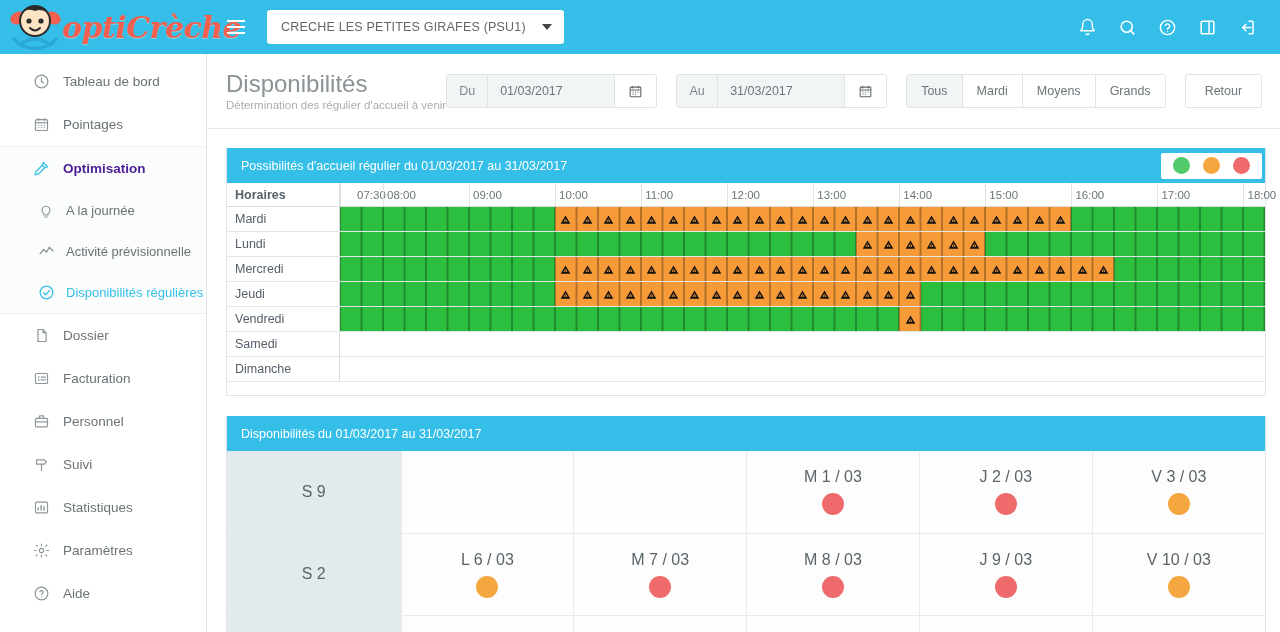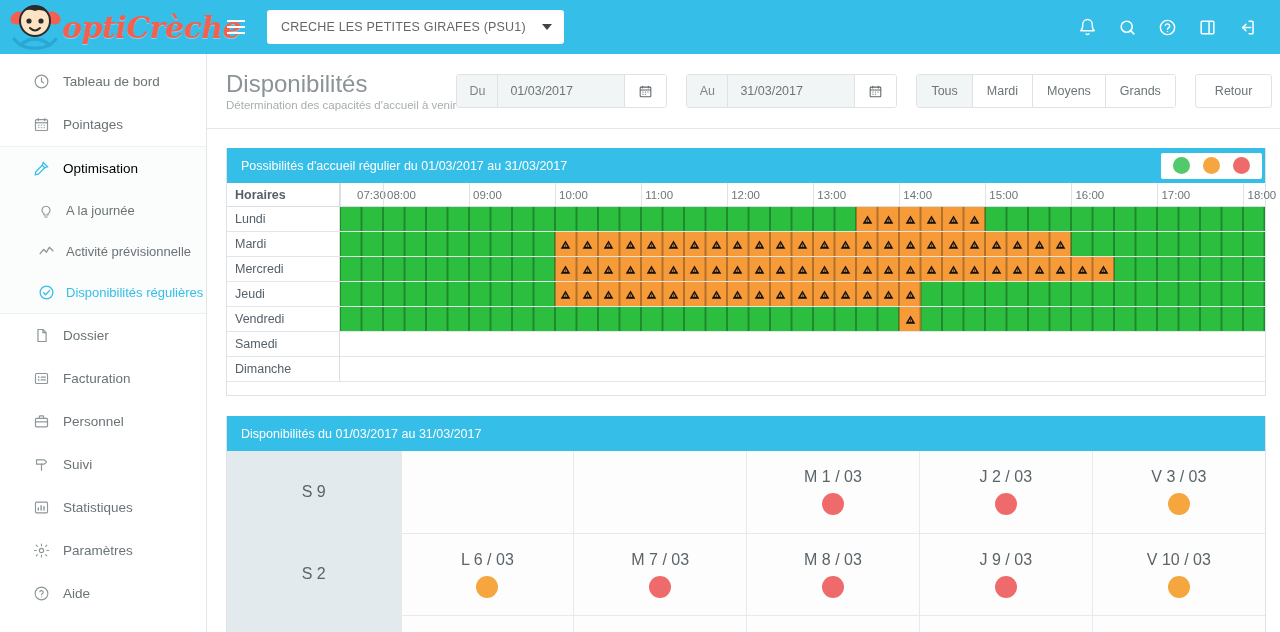--- a/index.html
+++ b/index.html
@@ -95,21 +95,21 @@
     font-size: 13.5px;
     cursor: pointer;
     white-space: nowrap;
   }
   .nav-item .nicon {
     width: 22px; height: 22px; flex: 0 0 22px;
     margin-right: 11px;
     display: flex; align-items: center; justify-content: center;
     color: #8d9699;
   }
-  .nav-item.active { color: #000000; }
+  .nav-item.active { color: #4c1d95; font-weight: bold; }
   .nav-item.active .nicon { color: #35bfe8; }
   .nav-group {
     background: #fbfcfc;
     border-top: 1px solid #eef1f2;
     border-bottom: 1px solid #eef1f2;
   }
   .nav-sub {
     display: flex; align-items: center;
     height: 41px;
     padding-left: 36px;
@@ -540,21 +540,21 @@
     </span>
     <span>Aide</span>
   </div>
 </div>
 
 <div class="content">
 
   <div class="page-head">
     <div class="page-titles">
       <div class="page-title">Disponibilités</div>
-      <div class="page-sub">Détermination des capacités d'accueil à venir</div>
+      <div class="page-sub">Détermination des régulier d'accueil à venir</div>
     </div>
 
     <div class="head-tools">
 
       <div class="datefield">
         <div class="dlabel">Du</div>
         <div class="dval">01/03/2017</div>
         <div class="dbtn">
           <svg width="15" height="15" viewBox="0 0 24 24" fill="none" stroke="currentColor" stroke-width="1.7">
             <rect x="3.5" y="5" width="17" height="15.5" rx="1.5"></rect>
@@ -614,20 +614,220 @@
               <div class="tl-tick" style="left: 51.1628%;">13:00</div>
               <div class="tl-tick" style="left: 60.4651%;">14:00</div>
               <div class="tl-tick" style="left: 69.7674%; text-align: right;">15:00</div>
               <div class="tl-tick" style="left: 79.0698%;">16:00</div>
               <div class="tl-tick" style="left: 88.3721%;">17:00</div>
               <div class="tl-tick" style="left: 97.6744%;">18:00</div>
             </div>
         </div>
         <div id="tl-body">
             <div class="tl-row">
+              <div class="tl-rowname">Mardi</div>
+              <div class="tl-cells">
+                <div class="seg-green" style="left: 0%; width: 100%; background: rgb(44, 190, 63);"></div>
+                <div class="seg-orange" style="left: 23.2558%; width: 55.814%; background: rgb(247, 154, 56);"></div>
+                <div class="warn" style="left: 23.2558%; width: 2.32558%;">
+                  <svg width="11" height="11" viewBox="0 0 24 24">
+                    <path d="M12 3 L22.5 21 H1.5 Z" fill="#111"></path>
+                    <path d="M12 9 L16.3 17 H7.7 Z" fill="#f79a38"></path>
+                    <rect x="11.2" y="11.5" width="1.6" height="3.3" fill="#111"></rect>
+                    <rect x="11.2" y="15.4" width="1.6" height="1.5" fill="#111"></rect>
+                  </svg>
+                </div>
+                <div class="warn" style="left: 25.5814%; width: 2.32558%;">
+                  <svg width="11" height="11" viewBox="0 0 24 24">
+                    <path d="M12 3 L22.5 21 H1.5 Z" fill="#111"></path>
+                    <path d="M12 9 L16.3 17 H7.7 Z" fill="#f79a38"></path>
+                    <rect x="11.2" y="11.5" width="1.6" height="3.3" fill="#111"></rect>
+                    <rect x="11.2" y="15.4" width="1.6" height="1.5" fill="#111"></rect>
+                  </svg>
+                </div>
+                <div class="warn" style="left: 27.907%; width: 2.32558%;">
+                  <svg width="11" height="11" viewBox="0 0 24 24">
+                    <path d="M12 3 L22.5 21 H1.5 Z" fill="#111"></path>
+                    <path d="M12 9 L16.3 17 H7.7 Z" fill="#f79a38"></path>
+                    <rect x="11.2" y="11.5" width="1.6" height="3.3" fill="#111"></rect>
+                    <rect x="11.2" y="15.4" width="1.6" height="1.5" fill="#111"></rect>
+                  </svg>
+                </div>
+                <div class="warn" style="left: 30.2326%; width: 2.32558%;">
+                  <svg width="11" height="11" viewBox="0 0 24 24">
+                    <path d="M12 3 L22.5 21 H1.5 Z" fill="#111"></path>
+                    <path d="M12 9 L16.3 17 H7.7 Z" fill="#f79a38"></path>
+                    <rect x="11.2" y="11.5" width="1.6" height="3.3" fill="#111"></rect>
+                    <rect x="11.2" y="15.4" width="1.6" height="1.5" fill="#111"></rect>
+                  </svg>
+                </div>
+                <div class="warn" style="left: 32.5581%; width: 2.32558%;">
+                  <svg width="11" height="11" viewBox="0 0 24 24">
+                    <path d="M12 3 L22.5 21 H1.5 Z" fill="#111"></path>
+                    <path d="M12 9 L16.3 17 H7.7 Z" fill="#f79a38"></path>
+                    <rect x="11.2" y="11.5" width="1.6" height="3.3" fill="#111"></rect>
+                    <rect x="11.2" y="15.4" width="1.6" height="1.5" fill="#111"></rect>
+                  </svg>
+                </div>
+                <div class="warn" style="left: 34.8837%; width: 2.32558%;">
+                  <svg width="11" height="11" viewBox="0 0 24 24">
+                    <path d="M12 3 L22.5 21 H1.5 Z" fill="#111"></path>
+                    <path d="M12 9 L16.3 17 H7.7 Z" fill="#f79a38"></path>
+                    <rect x="11.2" y="11.5" width="1.6" height="3.3" fill="#111"></rect>
+                    <rect x="11.2" y="15.4" width="1.6" height="1.5" fill="#111"></rect>
+                  </svg>
+                </div>
+                <div class="warn" style="left: 37.2093%; width: 2.32558%;">
+                  <svg width="11" height="11" viewBox="0 0 24 24">
+                    <path d="M12 3 L22.5 21 H1.5 Z" fill="#111"></path>
+                    <path d="M12 9 L16.3 17 H7.7 Z" fill="#f79a38"></path>
+                    <rect x="11.2" y="11.5" width="1.6" height="3.3" fill="#111"></rect>
+                    <rect x="11.2" y="15.4" width="1.6" height="1.5" fill="#111"></rect>
+                  </svg>
+                </div>
+                <div class="warn" style="left: 39.5349%; width: 2.32558%;">
+                  <svg width="11" height="11" viewBox="0 0 24 24">
+                    <path d="M12 3 L22.5 21 H1.5 Z" fill="#111"></path>
+                    <path d="M12 9 L16.3 17 H7.7 Z" fill="#f79a38"></path>
+                    <rect x="11.2" y="11.5" width="1.6" height="3.3" fill="#111"></rect>
+                    <rect x="11.2" y="15.4" width="1.6" height="1.5" fill="#111"></rect>
+                  </svg>
+                </div>
+                <div class="warn" style="left: 41.8605%; width: 2.32558%;">
+                  <svg width="11" height="11" viewBox="0 0 24 24">
+                    <path d="M12 3 L22.5 21 H1.5 Z" fill="#111"></path>
+                    <path d="M12 9 L16.3 17 H7.7 Z" fill="#f79a38"></path>
+                    <rect x="11.2" y="11.5" width="1.6" height="3.3" fill="#111"></rect>
+                    <rect x="11.2" y="15.4" width="1.6" height="1.5" fill="#111"></rect>
+                  </svg>
+                </div>
+                <div class="warn" style="left: 44.186%; width: 2.32558%;">
+                  <svg width="11" height="11" viewBox="0 0 24 24">
+                    <path d="M12 3 L22.5 21 H1.5 Z" fill="#111"></path>
+                    <path d="M12 9 L16.3 17 H7.7 Z" fill="#f79a38"></path>
+                    <rect x="11.2" y="11.5" width="1.6" height="3.3" fill="#111"></rect>
+                    <rect x="11.2" y="15.4" width="1.6" height="1.5" fill="#111"></rect>
+                  </svg>
+                </div>
+                <div class="warn" style="left: 46.5116%; width: 2.32558%;">
+                  <svg width="11" height="11" viewBox="0 0 24 24">
+                    <path d="M12 3 L22.5 21 H1.5 Z" fill="#111"></path>
+                    <path d="M12 9 L16.3 17 H7.7 Z" fill="#f79a38"></path>
+                    <rect x="11.2" y="11.5" width="1.6" height="3.3" fill="#111"></rect>
+                    <rect x="11.2" y="15.4" width="1.6" height="1.5" fill="#111"></rect>
+                  </svg>
+                </div>
+                <div class="warn" style="left: 48.8372%; width: 2.32558%;">
+                  <svg width="11" height="11" viewBox="0 0 24 24">
+                    <path d="M12 3 L22.5 21 H1.5 Z" fill="#111"></path>
+                    <path d="M12 9 L16.3 17 H7.7 Z" fill="#f79a38"></path>
+                    <rect x="11.2" y="11.5" width="1.6" height="3.3" fill="#111"></rect>
+                    <rect x="11.2" y="15.4" width="1.6" height="1.5" fill="#111"></rect>
+                  </svg>
+                </div>
+                <div class="warn" style="left: 51.1628%; width: 2.32558%;">
+                  <svg width="11" height="11" viewBox="0 0 24 24">
+                    <path d="M12 3 L22.5 21 H1.5 Z" fill="#111"></path>
+                    <path d="M12 9 L16.3 17 H7.7 Z" fill="#f79a38"></path>
+                    <rect x="11.2" y="11.5" width="1.6" height="3.3" fill="#111"></rect>
+                    <rect x="11.2" y="15.4" width="1.6" height="1.5" fill="#111"></rect>
+                  </svg>
+                </div>
+                <div class="warn" style="left: 53.4884%; width: 2.32558%;">
+                  <svg width="11" height="11" viewBox="0 0 24 24">
+                    <path d="M12 3 L22.5 21 H1.5 Z" fill="#111"></path>
+                    <path d="M12 9 L16.3 17 H7.7 Z" fill="#f79a38"></path>
+                    <rect x="11.2" y="11.5" width="1.6" height="3.3" fill="#111"></rect>
+                    <rect x="11.2" y="15.4" width="1.6" height="1.5" fill="#111"></rect>
+                  </svg>
+                </div>
+                <div class="warn" style="left: 55.814%; width: 2.32558%;">
+                  <svg width="11" height="11" viewBox="0 0 24 24">
+                    <path d="M12 3 L22.5 21 H1.5 Z" fill="#111"></path>
+                    <path d="M12 9 L16.3 17 H7.7 Z" fill="#f79a38"></path>
+                    <rect x="11.2" y="11.5" width="1.6" height="3.3" fill="#111"></rect>
+                    <rect x="11.2" y="15.4" width="1.6" height="1.5" fill="#111"></rect>
+                  </svg>
+                </div>
+                <div class="warn" style="left: 58.1395%; width: 2.32558%;">
+                  <svg width="11" height="11" viewBox="0 0 24 24">
+                    <path d="M12 3 L22.5 21 H1.5 Z" fill="#111"></path>
+                    <path d="M12 9 L16.3 17 H7.7 Z" fill="#f79a38"></path>
+                    <rect x="11.2" y="11.5" width="1.6" height="3.3" fill="#111"></rect>
+                    <rect x="11.2" y="15.4" width="1.6" height="1.5" fill="#111"></rect>
+                  </svg>
+                </div>
+                <div class="warn" style="left: 60.4651%; width: 2.32558%;">
+                  <svg width="11" height="11" viewBox="0 0 24 24">
+                    <path d="M12 3 L22.5 21 H1.5 Z" fill="#111"></path>
+                    <path d="M12 9 L16.3 17 H7.7 Z" fill="#f79a38"></path>
+                    <rect x="11.2" y="11.5" width="1.6" height="3.3" fill="#111"></rect>
+                    <rect x="11.2" y="15.4" width="1.6" height="1.5" fill="#111"></rect>
+                  </svg>
+                </div>
+                <div class="warn" style="left: 62.7907%; width: 2.32558%;">
+                  <svg width="11" height="11" viewBox="0 0 24 24">
+                    <path d="M12 3 L22.5 21 H1.5 Z" fill="#111"></path>
+                    <path d="M12 9 L16.3 17 H7.7 Z" fill="#f79a38"></path>
+                    <rect x="11.2" y="11.5" width="1.6" height="3.3" fill="#111"></rect>
+                    <rect x="11.2" y="15.4" width="1.6" height="1.5" fill="#111"></rect>
+                  </svg>
+                </div>
+                <div class="warn" style="left: 65.1163%; width: 2.32558%;">
+                  <svg width="11" height="11" viewBox="0 0 24 24">
+                    <path d="M12 3 L22.5 21 H1.5 Z" fill="#111"></path>
+                    <path d="M12 9 L16.3 17 H7.7 Z" fill="#f79a38"></path>
+                    <rect x="11.2" y="11.5" width="1.6" height="3.3" fill="#111"></rect>
+                    <rect x="11.2" y="15.4" width="1.6" height="1.5" fill="#111"></rect>
+                  </svg>
+                </div>
+                <div class="warn" style="left: 67.4419%; width: 2.32558%;">
+                  <svg width="11" height="11" viewBox="0 0 24 24">
+                    <path d="M12 3 L22.5 21 H1.5 Z" fill="#111"></path>
+                    <path d="M12 9 L16.3 17 H7.7 Z" fill="#f79a38"></path>
+                    <rect x="11.2" y="11.5" width="1.6" height="3.3" fill="#111"></rect>
+                    <rect x="11.2" y="15.4" width="1.6" height="1.5" fill="#111"></rect>
+                  </svg>
+                </div>
+                <div class="warn" style="left: 69.7674%; width: 2.32558%;">
+                  <svg width="11" height="11" viewBox="0 0 24 24">
+                    <path d="M12 3 L22.5 21 H1.5 Z" fill="#111"></path>
+                    <path d="M12 9 L16.3 17 H7.7 Z" fill="#f79a38"></path>
+                    <rect x="11.2" y="11.5" width="1.6" height="3.3" fill="#111"></rect>
+                    <rect x="11.2" y="15.4" width="1.6" height="1.5" fill="#111"></rect>
+                  </svg>
+                </div>
+                <div class="warn" style="left: 72.093%; width: 2.32558%;">
+                  <svg width="11" height="11" viewBox="0 0 24 24">
+                    <path d="M12 3 L22.5 21 H1.5 Z" fill="#111"></path>
+                    <path d="M12 9 L16.3 17 H7.7 Z" fill="#f79a38"></path>
+                    <rect x="11.2" y="11.5" width="1.6" height="3.3" fill="#111"></rect>
+                    <rect x="11.2" y="15.4" width="1.6" height="1.5" fill="#111"></rect>
+                  </svg>
+                </div>
+                <div class="warn" style="left: 74.4186%; width: 2.32558%;">
+                  <svg width="11" height="11" viewBox="0 0 24 24">
+                    <path d="M12 3 L22.5 21 H1.5 Z" fill="#111"></path>
+                    <path d="M12 9 L16.3 17 H7.7 Z" fill="#f79a38"></path>
+                    <rect x="11.2" y="11.5" width="1.6" height="3.3" fill="#111"></rect>
+                    <rect x="11.2" y="15.4" width="1.6" height="1.5" fill="#111"></rect>
+                  </svg>
+                </div>
+                <div class="warn" style="left: 76.7442%; width: 2.32558%;">
+                  <svg width="11" height="11" viewBox="0 0 24 24">
+                    <path d="M12 3 L22.5 21 H1.5 Z" fill="#111"></path>
+                    <path d="M12 9 L16.3 17 H7.7 Z" fill="#f79a38"></path>
+                    <rect x="11.2" y="11.5" width="1.6" height="3.3" fill="#111"></rect>
+                    <rect x="11.2" y="15.4" width="1.6" height="1.5" fill="#111"></rect>
+                  </svg>
+                </div>
+                <div class="qgrid" style="left: 0%; right: 0%; background-size: 2.32558% 100%;"></div>
+              </div>
+            </div>
+            <div class="tl-row">
               <div class="tl-rowname">Lundi</div>
               <div class="tl-cells">
                 <div class="seg-green" style="left: 0%; width: 100%; background: rgb(44, 190, 63);"></div>
                 <div class="seg-orange" style="left: 55.814%; width: 13.9535%; background: rgb(247, 154, 56);"></div>
                 <div class="warn" style="left: 55.814%; width: 2.32558%;">
                   <svg width="11" height="11" viewBox="0 0 24 24">
                     <path d="M12 3 L22.5 21 H1.5 Z" fill="#111"></path>
                     <path d="M12 9 L16.3 17 H7.7 Z" fill="#f79a38"></path>
                     <rect x="11.2" y="11.5" width="1.6" height="3.3" fill="#111"></rect>
                     <rect x="11.2" y="15.4" width="1.6" height="1.5" fill="#111"></rect>
@@ -659,220 +859,20 @@
                 </div>
                 <div class="warn" style="left: 65.1163%; width: 2.32558%;">
                   <svg width="11" height="11" viewBox="0 0 24 24">
                     <path d="M12 3 L22.5 21 H1.5 Z" fill="#111"></path>
                     <path d="M12 9 L16.3 17 H7.7 Z" fill="#f79a38"></path>
                     <rect x="11.2" y="11.5" width="1.6" height="3.3" fill="#111"></rect>
                     <rect x="11.2" y="15.4" width="1.6" height="1.5" fill="#111"></rect>
                   </svg>
                 </div>
                 <div class="warn" style="left: 67.4419%; width: 2.32558%;">
-                  <svg width="11" height="11" viewBox="0 0 24 24">
-                    <path d="M12 3 L22.5 21 H1.5 Z" fill="#111"></path>
-                    <path d="M12 9 L16.3 17 H7.7 Z" fill="#f79a38"></path>
-                    <rect x="11.2" y="11.5" width="1.6" height="3.3" fill="#111"></rect>
-                    <rect x="11.2" y="15.4" width="1.6" height="1.5" fill="#111"></rect>
-                  </svg>
-                </div>
-                <div class="qgrid" style="left: 0%; right: 0%; background-size: 2.32558% 100%;"></div>
-              </div>
-            </div>
-            <div class="tl-row">
-              <div class="tl-rowname">Mardi</div>
-              <div class="tl-cells">
-                <div class="seg-green" style="left: 0%; width: 100%; background: rgb(44, 190, 63);"></div>
-                <div class="seg-orange" style="left: 23.2558%; width: 55.814%; background: rgb(247, 154, 56);"></div>
-                <div class="warn" style="left: 23.2558%; width: 2.32558%;">
-                  <svg width="11" height="11" viewBox="0 0 24 24">
-                    <path d="M12 3 L22.5 21 H1.5 Z" fill="#111"></path>
-                    <path d="M12 9 L16.3 17 H7.7 Z" fill="#f79a38"></path>
-                    <rect x="11.2" y="11.5" width="1.6" height="3.3" fill="#111"></rect>
-                    <rect x="11.2" y="15.4" width="1.6" height="1.5" fill="#111"></rect>
-                  </svg>
-                </div>
-                <div class="warn" style="left: 25.5814%; width: 2.32558%;">
-                  <svg width="11" height="11" viewBox="0 0 24 24">
-                    <path d="M12 3 L22.5 21 H1.5 Z" fill="#111"></path>
-                    <path d="M12 9 L16.3 17 H7.7 Z" fill="#f79a38"></path>
-                    <rect x="11.2" y="11.5" width="1.6" height="3.3" fill="#111"></rect>
-                    <rect x="11.2" y="15.4" width="1.6" height="1.5" fill="#111"></rect>
-                  </svg>
-                </div>
-                <div class="warn" style="left: 27.907%; width: 2.32558%;">
-                  <svg width="11" height="11" viewBox="0 0 24 24">
-                    <path d="M12 3 L22.5 21 H1.5 Z" fill="#111"></path>
-                    <path d="M12 9 L16.3 17 H7.7 Z" fill="#f79a38"></path>
-                    <rect x="11.2" y="11.5" width="1.6" height="3.3" fill="#111"></rect>
-                    <rect x="11.2" y="15.4" width="1.6" height="1.5" fill="#111"></rect>
-                  </svg>
-                </div>
-                <div class="warn" style="left: 30.2326%; width: 2.32558%;">
-                  <svg width="11" height="11" viewBox="0 0 24 24">
-                    <path d="M12 3 L22.5 21 H1.5 Z" fill="#111"></path>
-                    <path d="M12 9 L16.3 17 H7.7 Z" fill="#f79a38"></path>
-                    <rect x="11.2" y="11.5" width="1.6" height="3.3" fill="#111"></rect>
-                    <rect x="11.2" y="15.4" width="1.6" height="1.5" fill="#111"></rect>
-                  </svg>
-                </div>
-                <div class="warn" style="left: 32.5581%; width: 2.32558%;">
-                  <svg width="11" height="11" viewBox="0 0 24 24">
-                    <path d="M12 3 L22.5 21 H1.5 Z" fill="#111"></path>
-                    <path d="M12 9 L16.3 17 H7.7 Z" fill="#f79a38"></path>
-                    <rect x="11.2" y="11.5" width="1.6" height="3.3" fill="#111"></rect>
-                    <rect x="11.2" y="15.4" width="1.6" height="1.5" fill="#111"></rect>
-                  </svg>
-                </div>
-                <div class="warn" style="left: 34.8837%; width: 2.32558%;">
-                  <svg width="11" height="11" viewBox="0 0 24 24">
-                    <path d="M12 3 L22.5 21 H1.5 Z" fill="#111"></path>
-                    <path d="M12 9 L16.3 17 H7.7 Z" fill="#f79a38"></path>
-                    <rect x="11.2" y="11.5" width="1.6" height="3.3" fill="#111"></rect>
-                    <rect x="11.2" y="15.4" width="1.6" height="1.5" fill="#111"></rect>
-                  </svg>
-                </div>
-                <div class="warn" style="left: 37.2093%; width: 2.32558%;">
-                  <svg width="11" height="11" viewBox="0 0 24 24">
-                    <path d="M12 3 L22.5 21 H1.5 Z" fill="#111"></path>
-                    <path d="M12 9 L16.3 17 H7.7 Z" fill="#f79a38"></path>
-                    <rect x="11.2" y="11.5" width="1.6" height="3.3" fill="#111"></rect>
-                    <rect x="11.2" y="15.4" width="1.6" height="1.5" fill="#111"></rect>
-                  </svg>
-                </div>
-                <div class="warn" style="left: 39.5349%; width: 2.32558%;">
-                  <svg width="11" height="11" viewBox="0 0 24 24">
-                    <path d="M12 3 L22.5 21 H1.5 Z" fill="#111"></path>
-                    <path d="M12 9 L16.3 17 H7.7 Z" fill="#f79a38"></path>
-                    <rect x="11.2" y="11.5" width="1.6" height="3.3" fill="#111"></rect>
-                    <rect x="11.2" y="15.4" width="1.6" height="1.5" fill="#111"></rect>
-                  </svg>
-                </div>
-                <div class="warn" style="left: 41.8605%; width: 2.32558%;">
-                  <svg width="11" height="11" viewBox="0 0 24 24">
-                    <path d="M12 3 L22.5 21 H1.5 Z" fill="#111"></path>
-                    <path d="M12 9 L16.3 17 H7.7 Z" fill="#f79a38"></path>
-                    <rect x="11.2" y="11.5" width="1.6" height="3.3" fill="#111"></rect>
-                    <rect x="11.2" y="15.4" width="1.6" height="1.5" fill="#111"></rect>
-                  </svg>
-                </div>
-                <div class="warn" style="left: 44.186%; width: 2.32558%;">
-                  <svg width="11" height="11" viewBox="0 0 24 24">
-                    <path d="M12 3 L22.5 21 H1.5 Z" fill="#111"></path>
-                    <path d="M12 9 L16.3 17 H7.7 Z" fill="#f79a38"></path>
-                    <rect x="11.2" y="11.5" width="1.6" height="3.3" fill="#111"></rect>
-                    <rect x="11.2" y="15.4" width="1.6" height="1.5" fill="#111"></rect>
-                  </svg>
-                </div>
-                <div class="warn" style="left: 46.5116%; width: 2.32558%;">
-                  <svg width="11" height="11" viewBox="0 0 24 24">
-                    <path d="M12 3 L22.5 21 H1.5 Z" fill="#111"></path>
-                    <path d="M12 9 L16.3 17 H7.7 Z" fill="#f79a38"></path>
-                    <rect x="11.2" y="11.5" width="1.6" height="3.3" fill="#111"></rect>
-                    <rect x="11.2" y="15.4" width="1.6" height="1.5" fill="#111"></rect>
-                  </svg>
-                </div>
-                <div class="warn" style="left: 48.8372%; width: 2.32558%;">
-                  <svg width="11" height="11" viewBox="0 0 24 24">
-                    <path d="M12 3 L22.5 21 H1.5 Z" fill="#111"></path>
-                    <path d="M12 9 L16.3 17 H7.7 Z" fill="#f79a38"></path>
-                    <rect x="11.2" y="11.5" width="1.6" height="3.3" fill="#111"></rect>
-                    <rect x="11.2" y="15.4" width="1.6" height="1.5" fill="#111"></rect>
-                  </svg>
-                </div>
-                <div class="warn" style="left: 51.1628%; width: 2.32558%;">
-                  <svg width="11" height="11" viewBox="0 0 24 24">
-                    <path d="M12 3 L22.5 21 H1.5 Z" fill="#111"></path>
-                    <path d="M12 9 L16.3 17 H7.7 Z" fill="#f79a38"></path>
-                    <rect x="11.2" y="11.5" width="1.6" height="3.3" fill="#111"></rect>
-                    <rect x="11.2" y="15.4" width="1.6" height="1.5" fill="#111"></rect>
-                  </svg>
-                </div>
-                <div class="warn" style="left: 53.4884%; width: 2.32558%;">
-                  <svg width="11" height="11" viewBox="0 0 24 24">
-                    <path d="M12 3 L22.5 21 H1.5 Z" fill="#111"></path>
-                    <path d="M12 9 L16.3 17 H7.7 Z" fill="#f79a38"></path>
-                    <rect x="11.2" y="11.5" width="1.6" height="3.3" fill="#111"></rect>
-                    <rect x="11.2" y="15.4" width="1.6" height="1.5" fill="#111"></rect>
-                  </svg>
-                </div>
-                <div class="warn" style="left: 55.814%; width: 2.32558%;">
-                  <svg width="11" height="11" viewBox="0 0 24 24">
-                    <path d="M12 3 L22.5 21 H1.5 Z" fill="#111"></path>
-                    <path d="M12 9 L16.3 17 H7.7 Z" fill="#f79a38"></path>
-                    <rect x="11.2" y="11.5" width="1.6" height="3.3" fill="#111"></rect>
-                    <rect x="11.2" y="15.4" width="1.6" height="1.5" fill="#111"></rect>
-                  </svg>
-                </div>
-                <div class="warn" style="left: 58.1395%; width: 2.32558%;">
-                  <svg width="11" height="11" viewBox="0 0 24 24">
-                    <path d="M12 3 L22.5 21 H1.5 Z" fill="#111"></path>
-                    <path d="M12 9 L16.3 17 H7.7 Z" fill="#f79a38"></path>
-                    <rect x="11.2" y="11.5" width="1.6" height="3.3" fill="#111"></rect>
-                    <rect x="11.2" y="15.4" width="1.6" height="1.5" fill="#111"></rect>
-                  </svg>
-                </div>
-                <div class="warn" style="left: 60.4651%; width: 2.32558%;">
-                  <svg width="11" height="11" viewBox="0 0 24 24">
-                    <path d="M12 3 L22.5 21 H1.5 Z" fill="#111"></path>
-                    <path d="M12 9 L16.3 17 H7.7 Z" fill="#f79a38"></path>
-                    <rect x="11.2" y="11.5" width="1.6" height="3.3" fill="#111"></rect>
-                    <rect x="11.2" y="15.4" width="1.6" height="1.5" fill="#111"></rect>
-                  </svg>
-                </div>
-                <div class="warn" style="left: 62.7907%; width: 2.32558%;">
-                  <svg width="11" height="11" viewBox="0 0 24 24">
-                    <path d="M12 3 L22.5 21 H1.5 Z" fill="#111"></path>
-                    <path d="M12 9 L16.3 17 H7.7 Z" fill="#f79a38"></path>
-                    <rect x="11.2" y="11.5" width="1.6" height="3.3" fill="#111"></rect>
-                    <rect x="11.2" y="15.4" width="1.6" height="1.5" fill="#111"></rect>
-                  </svg>
-                </div>
-                <div class="warn" style="left: 65.1163%; width: 2.32558%;">
-                  <svg width="11" height="11" viewBox="0 0 24 24">
-                    <path d="M12 3 L22.5 21 H1.5 Z" fill="#111"></path>
-                    <path d="M12 9 L16.3 17 H7.7 Z" fill="#f79a38"></path>
-                    <rect x="11.2" y="11.5" width="1.6" height="3.3" fill="#111"></rect>
-                    <rect x="11.2" y="15.4" width="1.6" height="1.5" fill="#111"></rect>
-                  </svg>
-                </div>
-                <div class="warn" style="left: 67.4419%; width: 2.32558%;">
-                  <svg width="11" height="11" viewBox="0 0 24 24">
-                    <path d="M12 3 L22.5 21 H1.5 Z" fill="#111"></path>
-                    <path d="M12 9 L16.3 17 H7.7 Z" fill="#f79a38"></path>
-                    <rect x="11.2" y="11.5" width="1.6" height="3.3" fill="#111"></rect>
-                    <rect x="11.2" y="15.4" width="1.6" height="1.5" fill="#111"></rect>
-                  </svg>
-                </div>
-                <div class="warn" style="left: 69.7674%; width: 2.32558%;">
-                  <svg width="11" height="11" viewBox="0 0 24 24">
-                    <path d="M12 3 L22.5 21 H1.5 Z" fill="#111"></path>
-                    <path d="M12 9 L16.3 17 H7.7 Z" fill="#f79a38"></path>
-                    <rect x="11.2" y="11.5" width="1.6" height="3.3" fill="#111"></rect>
-                    <rect x="11.2" y="15.4" width="1.6" height="1.5" fill="#111"></rect>
-                  </svg>
-                </div>
-                <div class="warn" style="left: 72.093%; width: 2.32558%;">
-                  <svg width="11" height="11" viewBox="0 0 24 24">
-                    <path d="M12 3 L22.5 21 H1.5 Z" fill="#111"></path>
-                    <path d="M12 9 L16.3 17 H7.7 Z" fill="#f79a38"></path>
-                    <rect x="11.2" y="11.5" width="1.6" height="3.3" fill="#111"></rect>
-                    <rect x="11.2" y="15.4" width="1.6" height="1.5" fill="#111"></rect>
-                  </svg>
-                </div>
-                <div class="warn" style="left: 74.4186%; width: 2.32558%;">
-                  <svg width="11" height="11" viewBox="0 0 24 24">
-                    <path d="M12 3 L22.5 21 H1.5 Z" fill="#111"></path>
-                    <path d="M12 9 L16.3 17 H7.7 Z" fill="#f79a38"></path>
-                    <rect x="11.2" y="11.5" width="1.6" height="3.3" fill="#111"></rect>
-                    <rect x="11.2" y="15.4" width="1.6" height="1.5" fill="#111"></rect>
-                  </svg>
-                </div>
-                <div class="warn" style="left: 76.7442%; width: 2.32558%;">
                   <svg width="11" height="11" viewBox="0 0 24 24">
                     <path d="M12 3 L22.5 21 H1.5 Z" fill="#111"></path>
                     <path d="M12 9 L16.3 17 H7.7 Z" fill="#f79a38"></path>
                     <rect x="11.2" y="11.5" width="1.6" height="3.3" fill="#111"></rect>
                     <rect x="11.2" y="15.4" width="1.6" height="1.5" fill="#111"></rect>
                   </svg>
                 </div>
                 <div class="qgrid" style="left: 0%; right: 0%; background-size: 2.32558% 100%;"></div>
               </div>
             </div>

